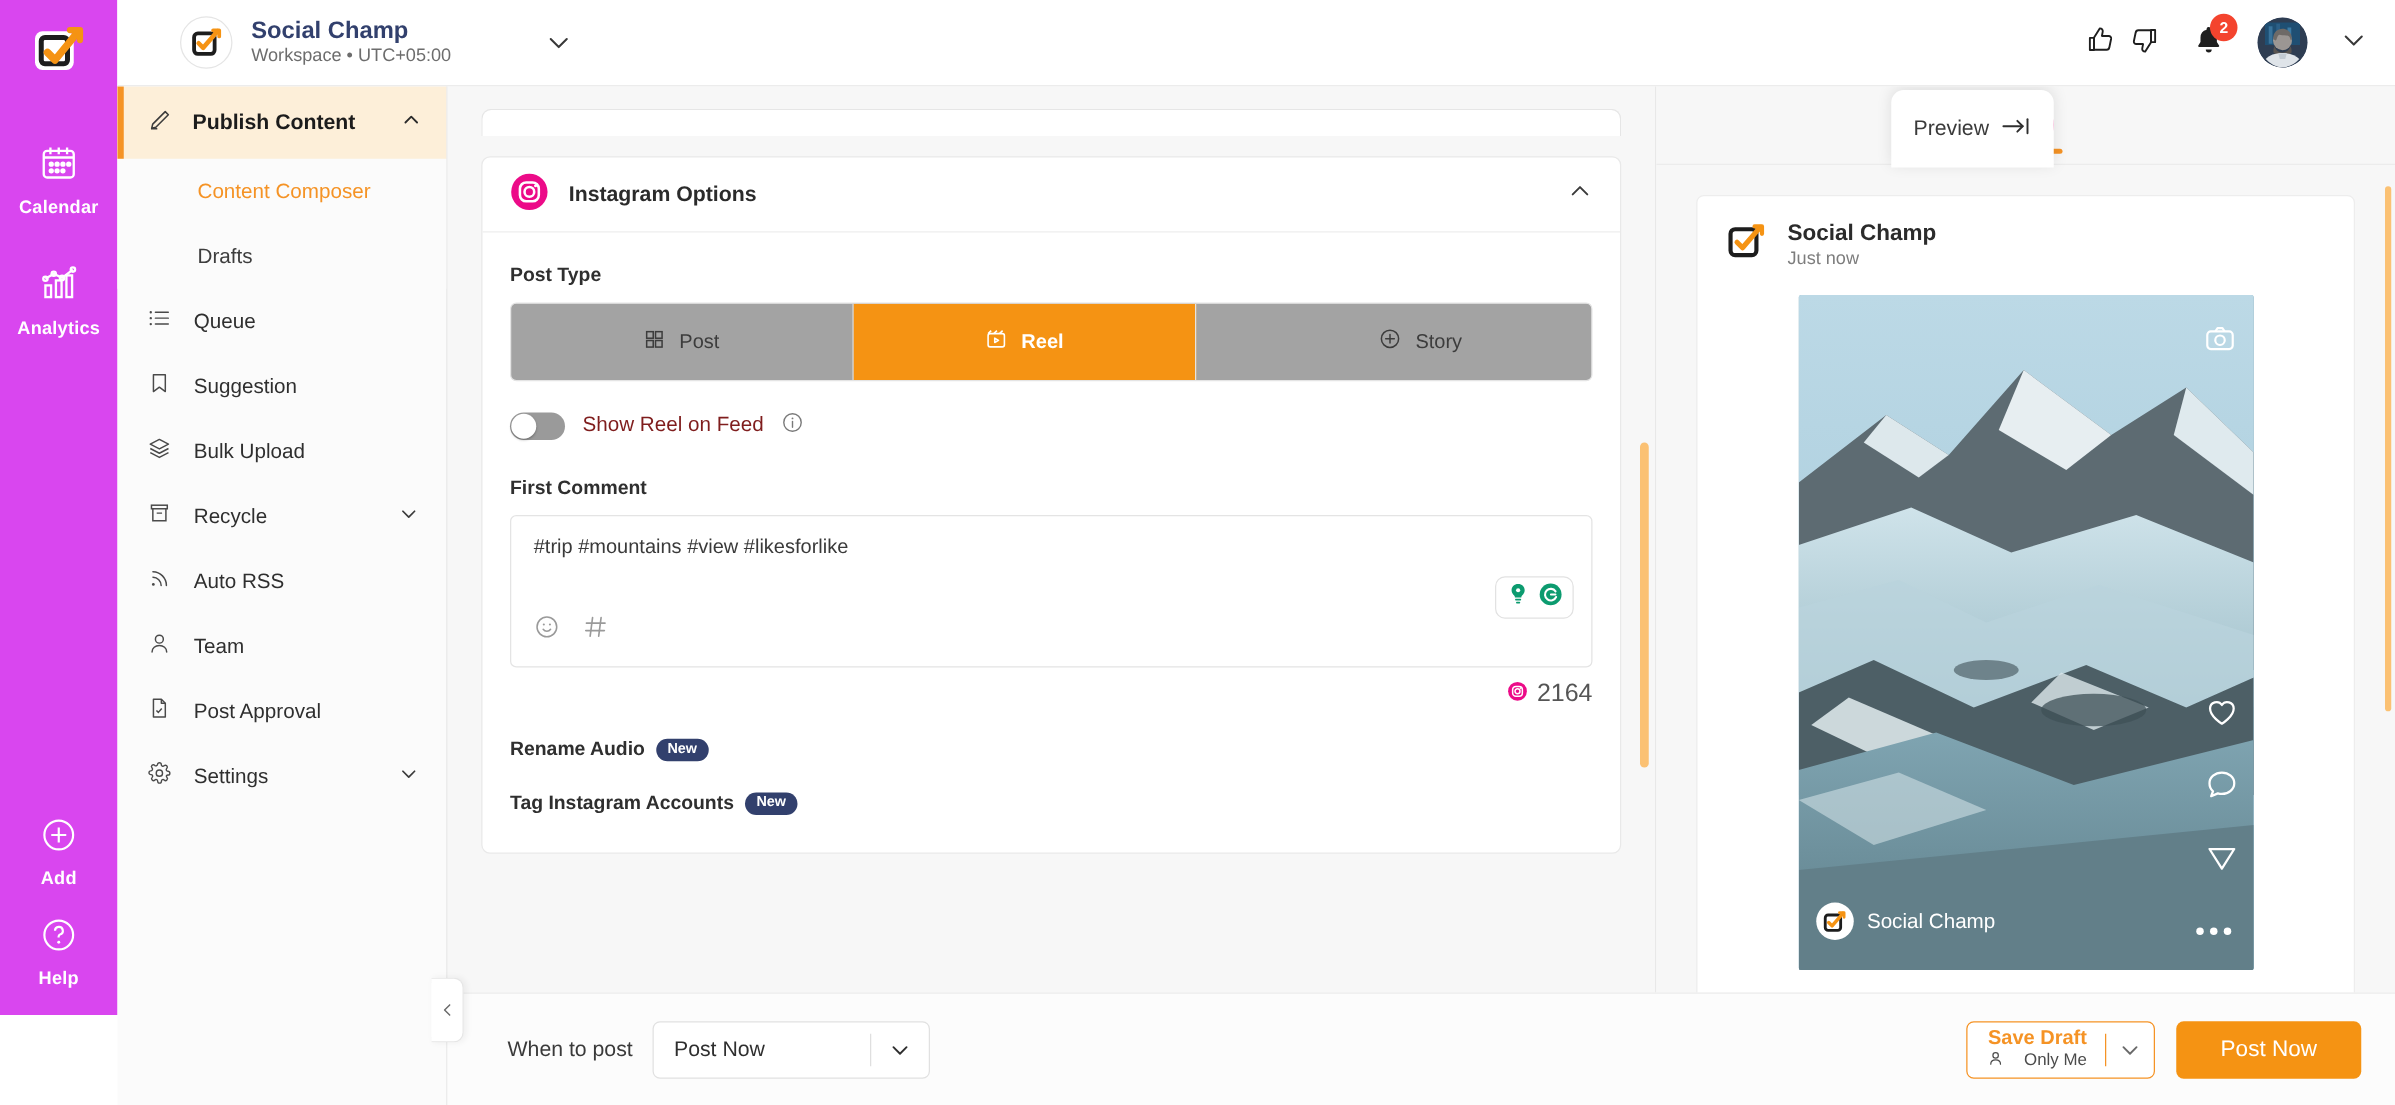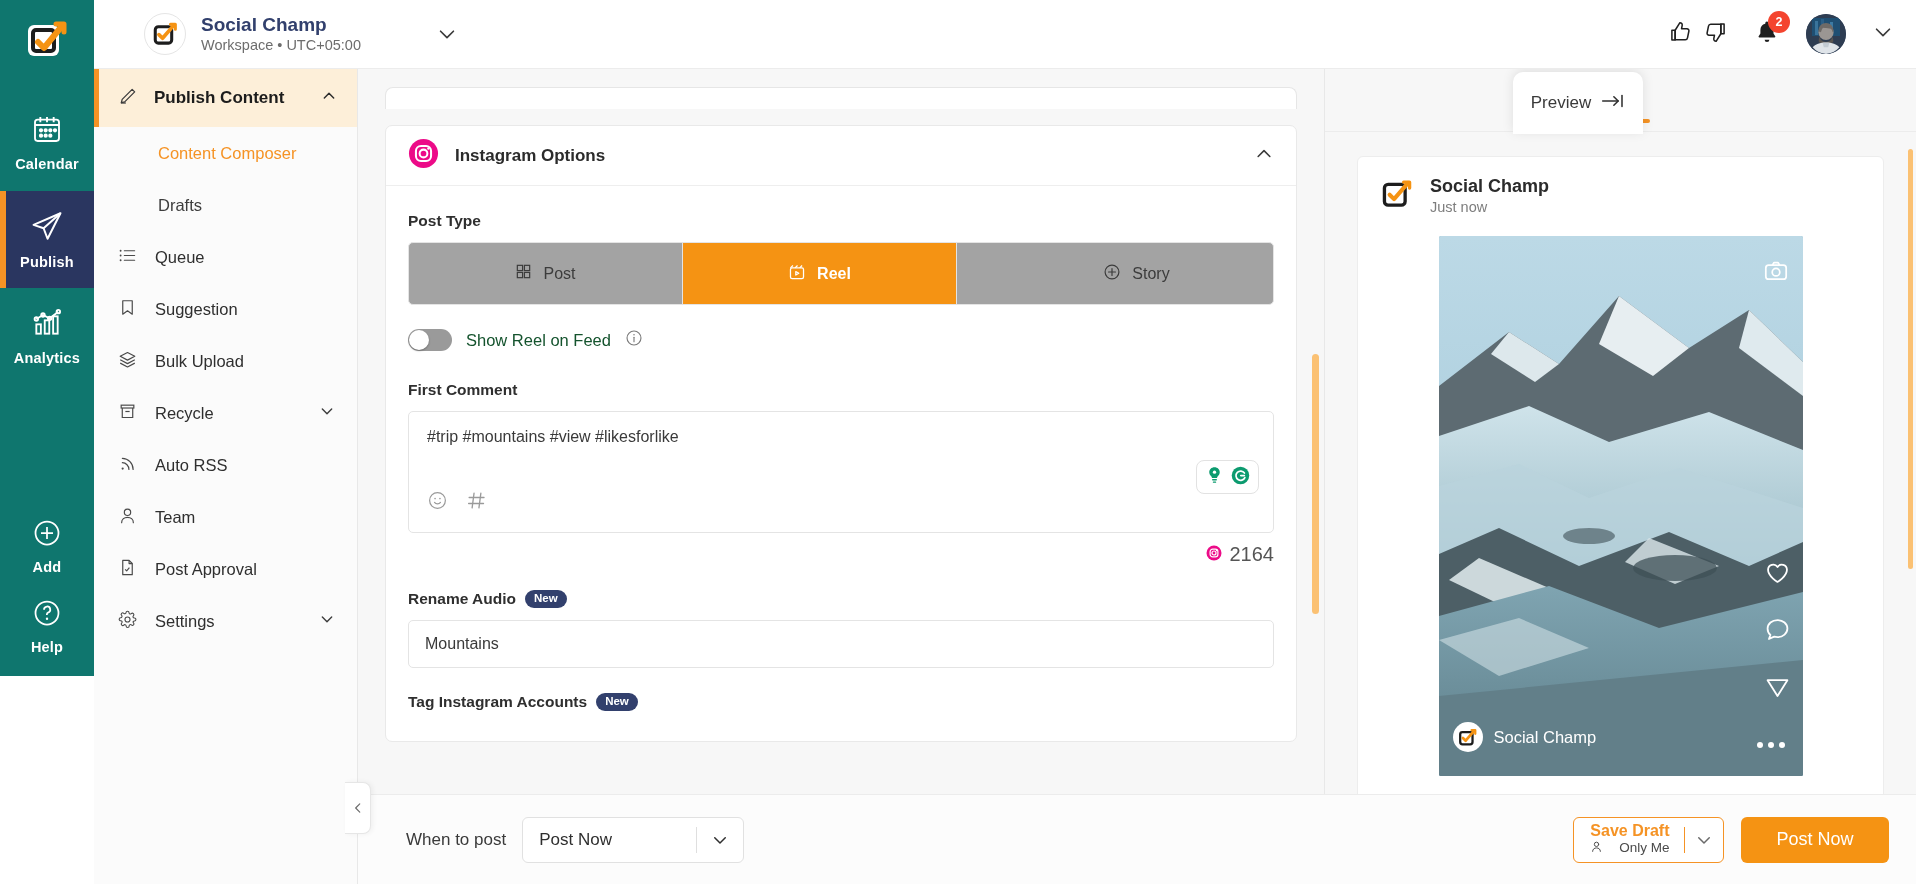--- a/index.html
+++ b/index.html
@@ -6,21 +6,21 @@
   html, body {
     width: 1916px; height: 884px;
     font-family: "Liberation Sans", sans-serif;
     background: #ffffff;
     overflow: hidden;
   }
   #app { position: relative; width: 1916px; height: 884px; display: flex; }
 
   
   .rail {
-    width: 94px; height: 676px; background: #0f766e;
+    width: 94px; height: 812px; background: #d946ef;
     display: flex; flex-direction: column; align-items: center;
     flex: 0 0 94px; position: relative;
   }
   .rail-logo { margin-top: 18px; margin-bottom: 26px; }
   .rail-item {
     width: 94px; height: 97px; display: flex; flex-direction: column;
     align-items: center; justify-content: center; gap: 7px;
     color: #ffffff; cursor: pointer; position: relative;
   }
   .rail-item.active { background: #2a3660; }
@@ -130,21 +130,21 @@
 
   .toggle-row { display: flex; align-items: center; gap: 14px; margin-top: 24px; }
   .switch {
     width: 44px; height: 22px; border-radius: 11px; background: #9a9a9a;
     position: relative; cursor: pointer; flex: 0 0 44px;
   }
   .switch .knob {
     position: absolute; left: 1px; top: 1px; width: 20px; height: 20px;
     border-radius: 50%; background: #fff; box-shadow: 0 1px 2px rgba(0,0,0,.3);
   }
-  .toggle-label { font-size: 16.5px; color: #14532d; }
+  .toggle-label { font-size: 16.5px; color: #7f1d1d; }
 
   .comment-box {
     border: 1px solid #e4e4e4; border-radius: 5px; background: #fff;
     position: relative; padding: 16px 18px 14px 18px; min-height: 122px;
   }
   .comment-text { font-size: 16px; color: #3a3a3a; }
   .ai-pill {
     position: absolute; right: 14px; top: 48px; height: 34px;
     border: 1px solid #e2e2e2; border-radius: 8px; background: #fff;
     display: flex; align-items: center; gap: 5px; padding: 0 7px; cursor: pointer;
@@ -306,29 +306,20 @@
           <circle cx="14.5" cy="13" r=".9" fill="#fff"></circle>
             <circle cx="18" cy="13" r=".9" fill="#fff"></circle>
           <circle cx="7.5" cy="17" r=".9" fill="#fff"></circle>
             <circle cx="11" cy="17" r=".9" fill="#fff"></circle>
           <circle cx="14.5" cy="17" r=".9" fill="#fff"></circle>
         </svg>
       </span>
       <span class="rail-label">Calendar</span>
     </div>
 
-    <div class="rail-item active">
-      <span>
-        <svg width="34" height="34" viewBox="0 0 24 24" fill="none" stroke="#fff" stroke-width="1.4" stroke-linejoin="round">
-          <path d="M21.5 3 L2.5 11.2 L9.6 13.6 L12.4 21 Z"></path>
-          <path d="M9.6 13.6 L21.5 3"></path>
-        </svg>
-      </span>
-      <span class="rail-label">Publish</span>
-    </div>
 
     <div class="rail-item">
       <span>
         <svg width="32" height="32" viewBox="0 0 24 24" fill="none" stroke="#fff" stroke-width="1.4">
           <rect x="4" y="13" width="3.4" height="7"></rect>
             <rect x="10.3" y="10" width="3.4" height="10"></rect>
           <rect x="16.6" y="7" width="3.4" height="13"></rect>
           <path d="M4 9 L9 6 L14 8.5 L20.5 3.5"></path>
           <circle cx="4" cy="9" r="1.3"></circle>
             <circle cx="9" cy="6" r="1.3"></circle>
@@ -625,23 +616,20 @@
                     <circle cx="21.1" cy="10.9" r="1.4" fill="#fff"></circle>
                   </svg>
                 </span>
                 <span>2164</span>
               </div>
 
               <div class="field-label" style="margin-top:24px">
                 <span>Rename Audio</span>
                 <span class="badge-new">New</span>
               </div>
-              <div class="text-input">
-                <span>Mountains</span>
-              </div>
 
               <div class="field-label" style="margin-top:25px;margin-bottom:0">
                 <span>Tag Instagram Accounts</span>
                 <span class="badge-new">New</span>
               </div>
 
             </div>
           </div>
         </div>
 

